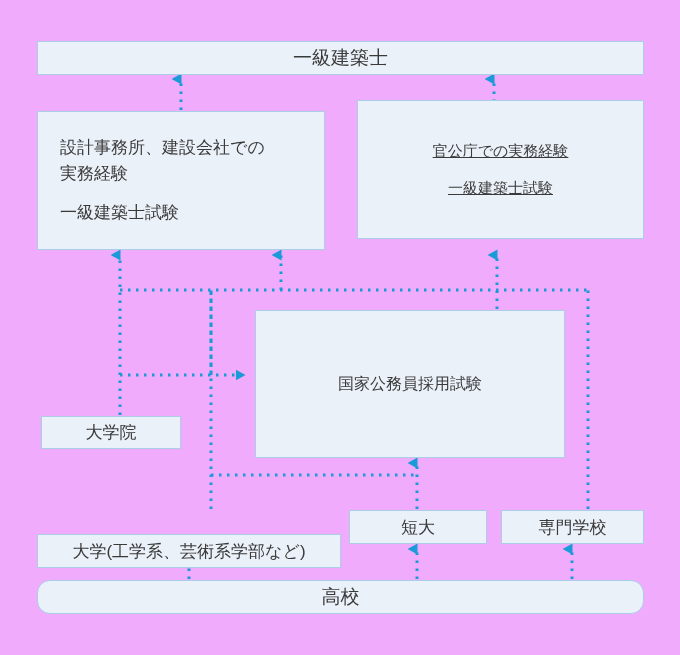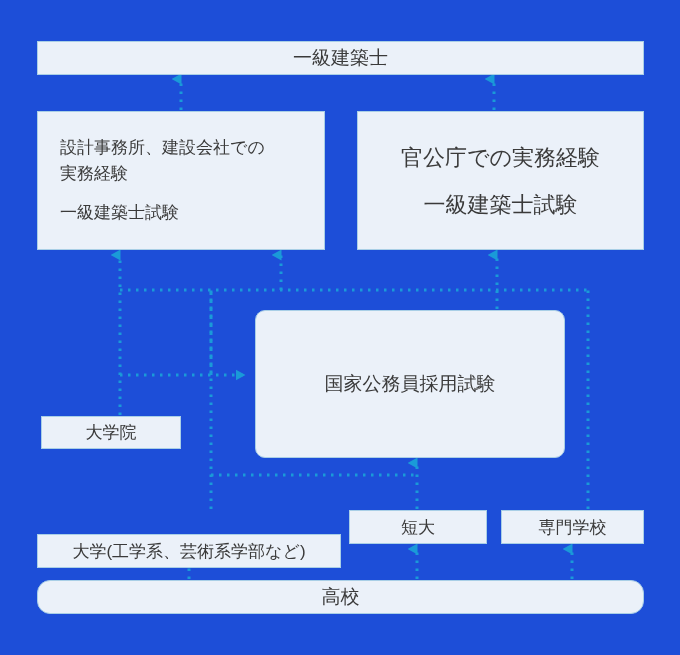--- a/index.html
+++ b/index.html
@@ -7,21 +7,21 @@
     padding: 0;
     background: #ffffff;
   }
   body {
     font-family: "Liberation Sans", "DejaVu Sans", sans-serif;
   }
   #diagram-root {
     position: relative;
     width: 680px;
     height: 655px;
-    background: #1d4ed8;
+    background: #f0abfc;
     overflow: hidden;
   }
   svg#connector-layer {
     position: absolute;
     left: 0;
     top: 0;
     width: 680px;
     height: 655px;
     pointer-events: none;
   }
@@ -47,26 +47,26 @@
   #node-architect {
     left: 37px; top: 41px; width: 607px; height: 34px;
     font-size: 19px;
   }
   #node-private-practice {
     left: 37px; top: 111px; width: 288px; height: 139px;
     font-size: 17px; padding-left: 22px; padding-right: 17px;
     line-height: 1.5;
   }
   #node-public-practice {
-    left: 357px; top: 111px; width: 287px; height: 139px;
-    font-size: 22px; line-height: 1.5;
+    left: 357px; top: 100px; width: 287px; height: 139px;
+    font-size: 15px; line-height: 1.5; text-decoration: underline;
   }
   #node-civil-exam {
     left: 255px; top: 310px; width: 310px; height: 148px;
-    font-size: 19px; line-height: 1.5; border-radius: 10px;
+    font-size: 16px; line-height: 1.5;
   }
   #node-grad-school {
     left: 41px; top: 416px; width: 140px; height: 33px;
     font-size: 17px;
   }
   #node-university {
     left: 37px; top: 534px; width: 304px; height: 34px;
     font-size: 17px;
   }
   #node-junior-college {

